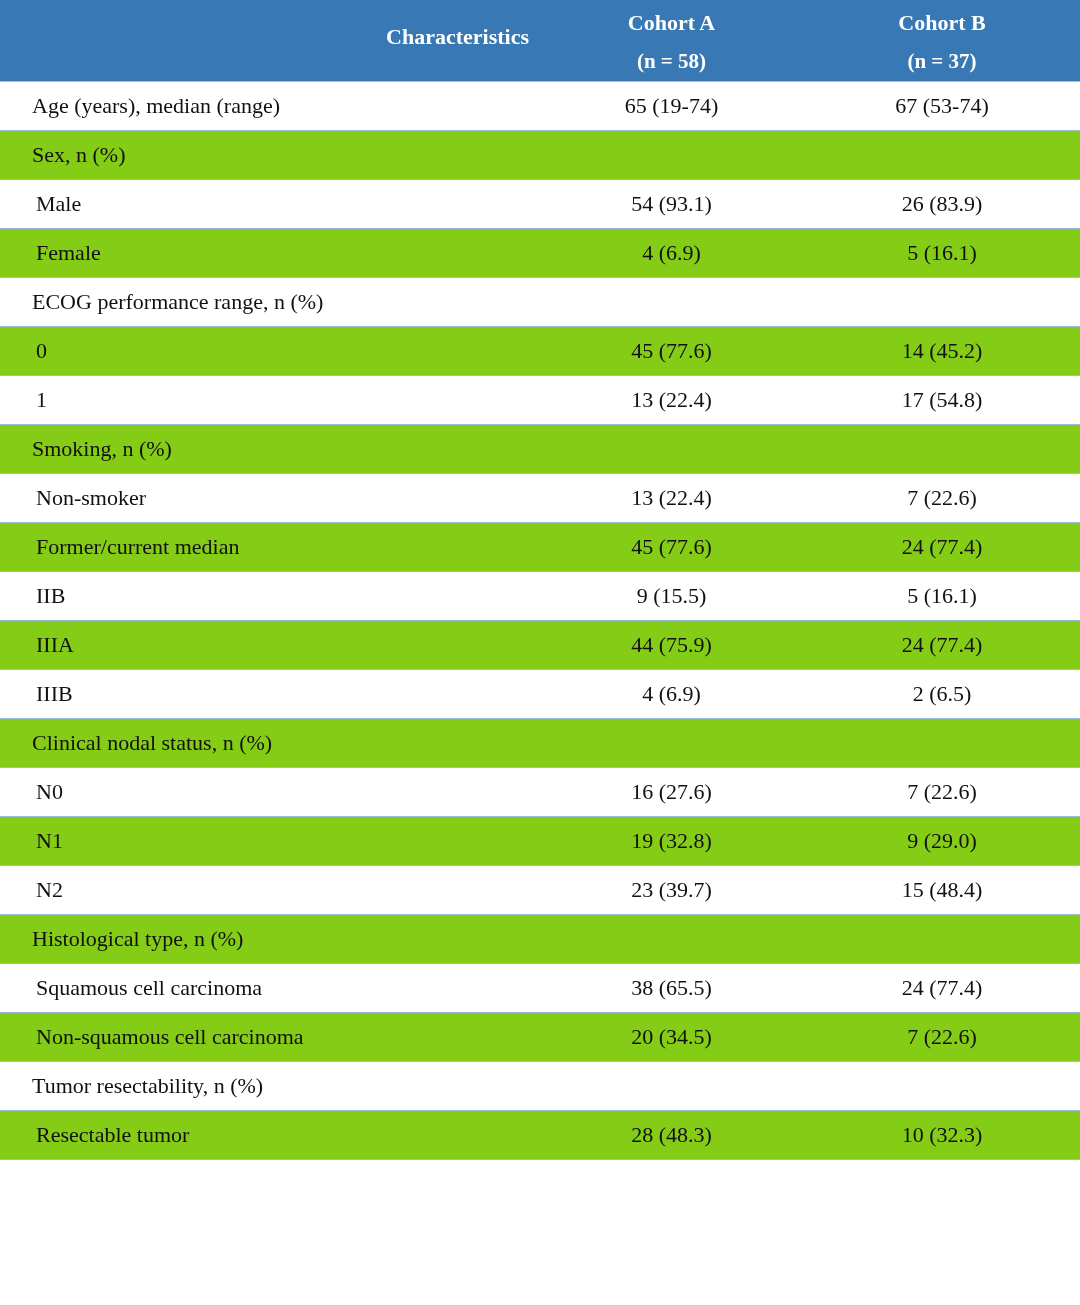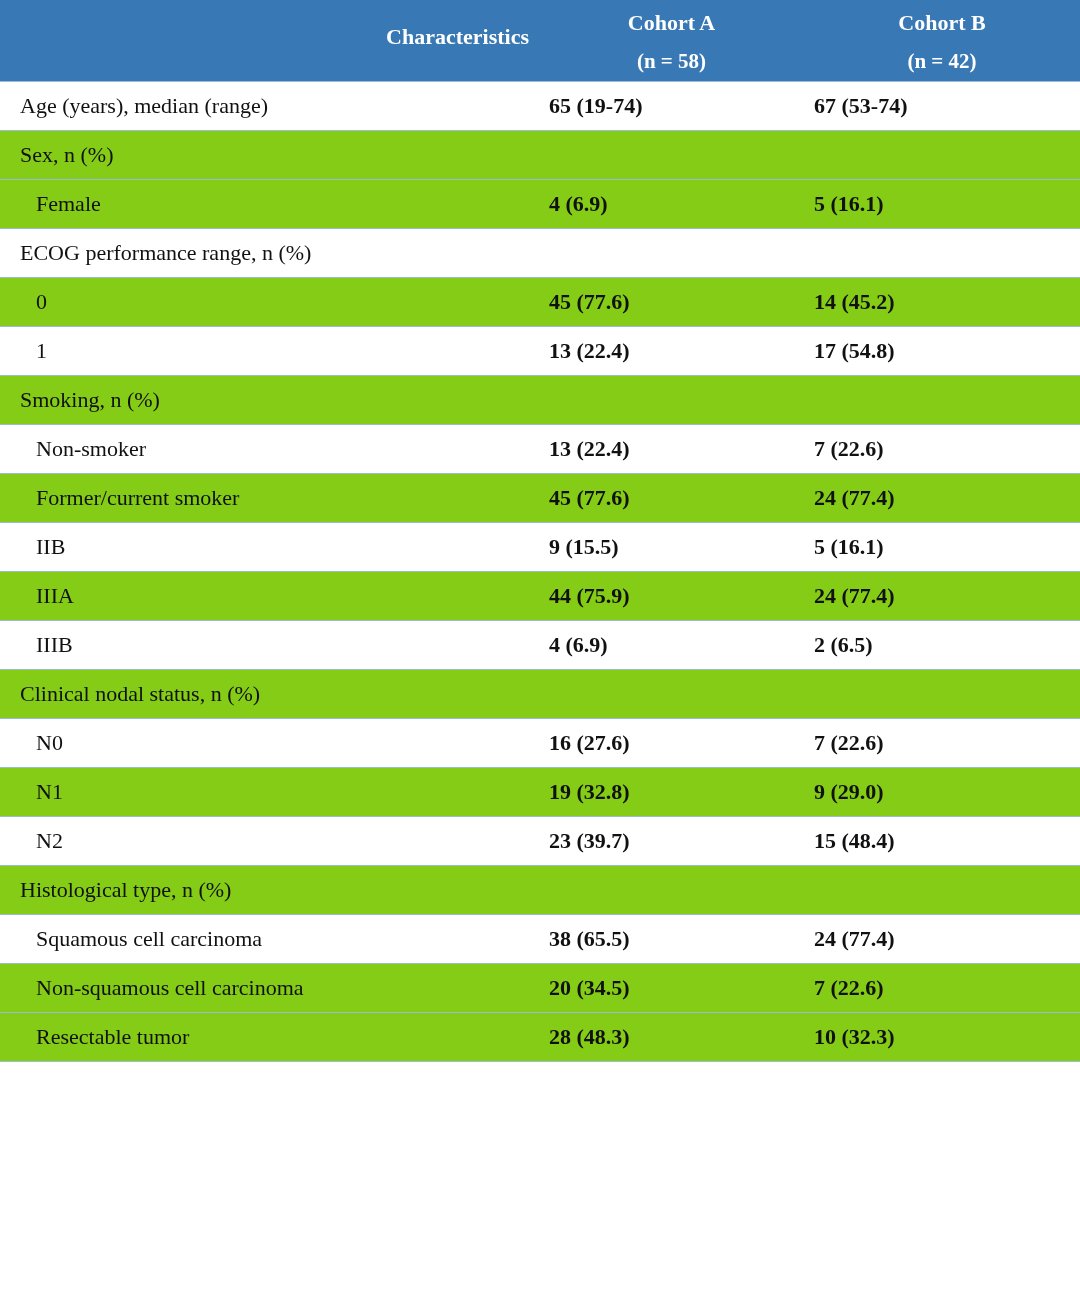--- a/index.html
+++ b/index.html
@@ -60,27 +60,27 @@
     border-bottom: 1px solid #9bbbd8;
     padding: 0 10px;
     vertical-align: middle;
     white-space: nowrap;
   }
   tbody tr.row-odd td { background: #ffffff; }
   tbody tr.row-even td { background: #84cc16; }
 
   td.label {
     text-align: left;
-    padding-left: 20px;
+    padding-left: 32px;
   }
   td.label.indent {
     padding-left: 36px;
   }
   td.num {
-    font-weight: bold;
+    text-align: center;
   }
 </style>
 </head>
 <body>
 
 <div class="table-wrap">
   <table class="char-table">
     <colgroup>
       <col class="c-char">
       <col class="c-a">
@@ -96,36 +96,41 @@
         </th>
         <th>
           <div class="hdr-cell hdr-center">
             <span>Cohort A</span>
             <span class="sub">(n = 58)</span>
           </div>
         </th>
         <th>
           <div class="hdr-cell hdr-center">
             <span>Cohort B</span>
-            <span class="sub">(n = 42)</span>
+            <span class="sub">(n = 37)</span>
           </div>
         </th>
       </tr>
     </thead>
     <tbody id="tbody">
         <tr class="row-odd">
           <td class="label">Age (years), median (range)</td>
           <td class="num">65 (19-74)</td>
           <td class="num">67 (53-74)</td>
         </tr>
         <tr class="row-even">
           <td class="label">Sex, n (%)</td>
           <td class="num"></td>
           <td class="num"></td>
         </tr>
+        <tr class="row-odd">
+          <td class="label indent">Male</td>
+          <td class="num">54 (93.1)</td>
+          <td class="num">26 (83.9)</td>
+        </tr>
         <tr class="row-even">
           <td class="label indent">Female</td>
           <td class="num">4 (6.9)</td>
           <td class="num">5 (16.1)</td>
         </tr>
         <tr class="row-odd">
           <td class="label">ECOG performance range, n (%)</td>
           <td class="num"></td>
           <td class="num"></td>
         </tr>
@@ -143,21 +148,21 @@
           <td class="label">Smoking, n (%)</td>
           <td class="num"></td>
           <td class="num"></td>
         </tr>
         <tr class="row-odd">
           <td class="label indent">Non-smoker</td>
           <td class="num">13 (22.4)</td>
           <td class="num">7 (22.6)</td>
         </tr>
         <tr class="row-even">
-          <td class="label indent">Former/current smoker</td>
+          <td class="label indent">Former/current median</td>
           <td class="num">45 (77.6)</td>
           <td class="num">24 (77.4)</td>
         </tr>
         <tr class="row-odd">
           <td class="label indent">IIB</td>
           <td class="num">9 (15.5)</td>
           <td class="num">5 (16.1)</td>
         </tr>
         <tr class="row-even">
           <td class="label indent">IIIA</td>
@@ -197,20 +202,25 @@
         <tr class="row-odd">
           <td class="label indent">Squamous cell carcinoma</td>
           <td class="num">38 (65.5)</td>
           <td class="num">24 (77.4)</td>
         </tr>
         <tr class="row-even">
           <td class="label indent">Non-squamous cell carcinoma</td>
           <td class="num">20 (34.5)</td>
           <td class="num">7 (22.6)</td>
         </tr>
+        <tr class="row-odd">
+          <td class="label">Tumor resectability, n (%)</td>
+          <td class="num"></td>
+          <td class="num"></td>
+        </tr>
         <tr class="row-even">
           <td class="label indent">Resectable tumor</td>
           <td class="num">28 (48.3)</td>
           <td class="num">10 (32.3)</td>
         </tr>
       </tbody>
   </table>
 
 </div>
 

